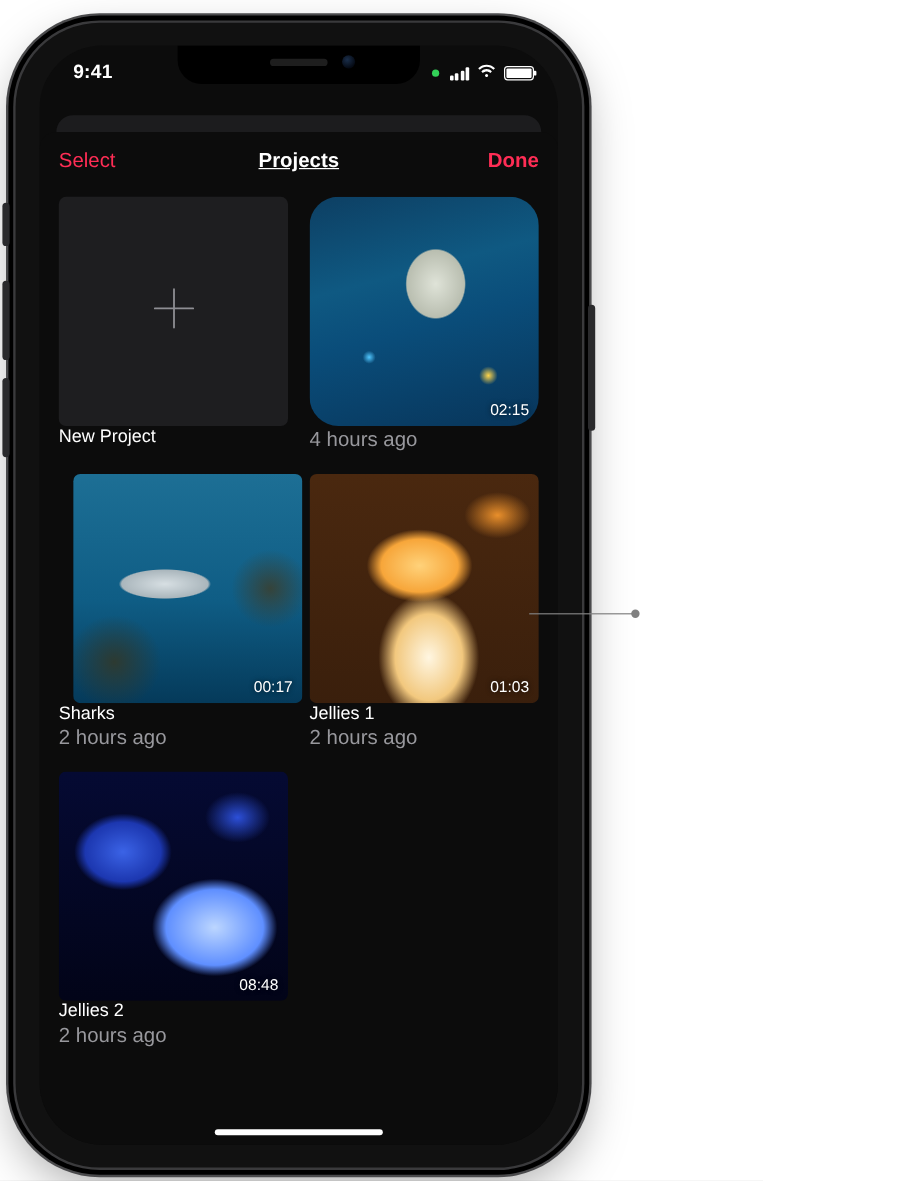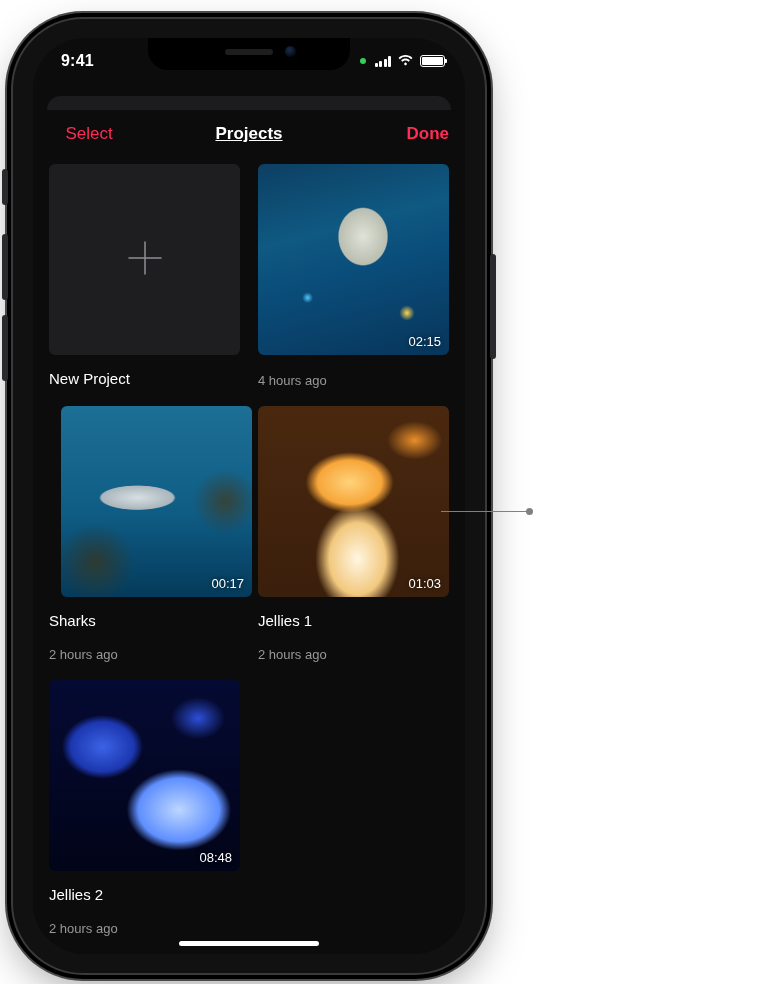--- a/index.html
+++ b/index.html
@@ -161,21 +161,20 @@
     display:flex;
     align-items:center;
     justify-content:space-between;
     padding: 0 16px;
   }
   .nav-left, .nav-right {
     font-size:17px;
     font-weight:400;
     color:#ff2d55;
     min-width:80px;
-    text-align:center;
   }
   .nav-right { text-align:right; font-weight:600; }
   .nav-title { font-size:17px; font-weight:600; color:#fff;text-decoration:underline; }
 
   .grid {
     padding: 6px 16px 0 16px;
     display:grid;
     grid-template-columns: 1fr 1fr;
     column-gap: 18px;
     row-gap: 18px;
@@ -203,35 +202,36 @@
     position:absolute;
     right:8px; bottom:6px;
     font-size:13px;
     font-weight:400;
     color:#fff;
     text-shadow:0 0 4px rgba(0,0,0,0.7);
   }
   .tile-title {
     color:#fff;
     font-size:15px;
-    margin-top:15px;
+    margin-top:0;
   }
   .tile-sub {
     color:#98989d;
-    font-size:13px;
-    margin-top:18px;
+    font-size:17px;
+    margin-top:2px;
   }
 
   
   .aquarium {
     background:
       radial-gradient(ellipse 60px 70px at 55% 38%, #dfe3d8 0%, #b9beb0 40%, rgba(0,0,0,0) 42%),
       radial-gradient(circle 14px at 78% 78%, #ffd54a 0%, rgba(0,0,0,0)  55%),
       radial-gradient(circle 9px at 26% 70%, #51c7ff 0%, rgba(0,0,0,0) 60%),
       linear-gradient(165deg, #0d3f63 0%, #0f5982 35%, #0a4d7a 55%, #08355a 100%);
+    border-radius: 24px;
   }
   .sharks {
     background:
       radial-gradient(ellipse 80px 26px at 40% 48%, #d7dfe3 0%, #aab6bc 45%, rgba(0,0,0,0) 48%),
       radial-gradient(circle 60px at 18% 82%, #2d3a31 0%, rgba(0,0,0,0) 65%),
       radial-gradient(circle 50px at 86% 50%, #35433a 0%, rgba(0,0,0,0) 65%),
       linear-gradient(180deg, #1d6f95 0%, #0f5d85 55%, #053a5a 100%);
     margin-left: 12px;
   }
   .jellies1 {

